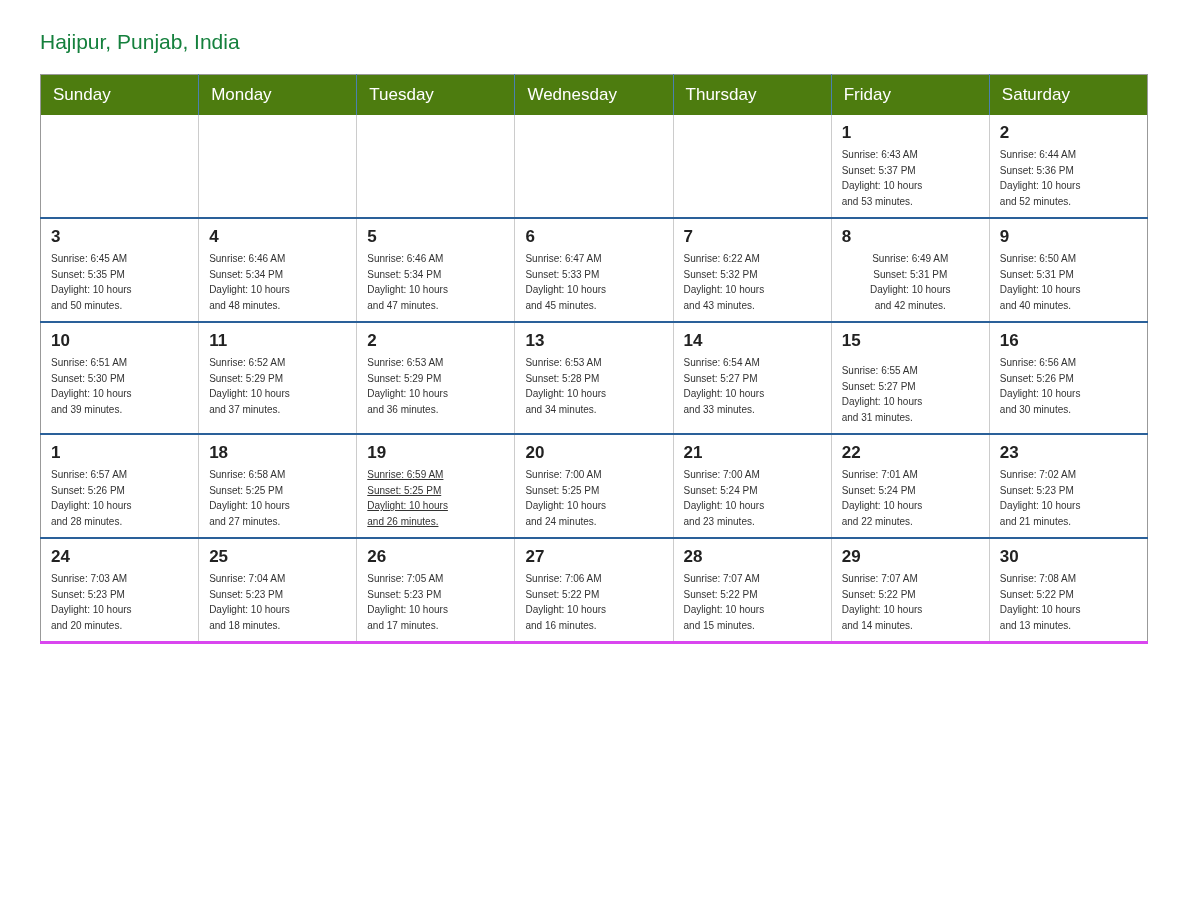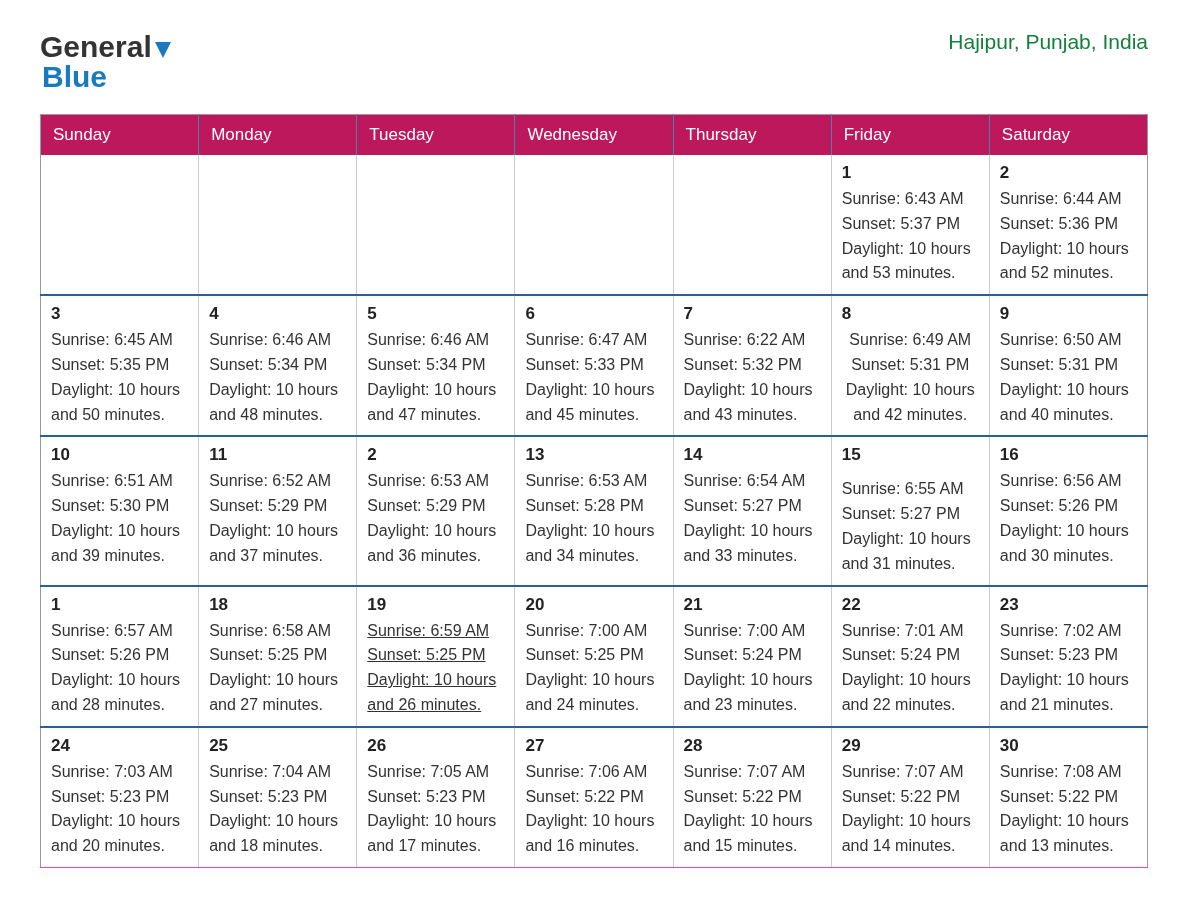--- a/index.html
+++ b/index.html
@@ -34,21 +34,21 @@
     .calendar-subtitle {
       font-size: 21px;
       color: #15803d;
     }
     .calendar-table {
       width: 100%;
       border-collapse: collapse;
       border: 1px solid #999;
     }
     .calendar-table th {
-      background-color: #be185d;
+      background-color: #4d7c0f;
       color: #fff;
       text-align: left;
       padding: 10px 12px;
       font-size: 17px;
       font-weight: normal;
       border-right: 1px solid #4a80b0;
     }
     .calendar-table th:last-child {
       border-right: none;
     }
@@ -60,31 +60,31 @@
       width: calc(100% / 7);
       min-height: 100px;
       font-size: 13px;
       color: #333;
       background: #fff;
     }
     .calendar-table td:last-child {
       border-right: none;
     }
     .calendar-table tr:last-child td {
-      border-bottom: 1px solid #d946ef;
+      border-bottom: 3px solid #d946ef;
     }
     .day-number {
       font-size: 17px;
       font-weight: bold;
       color: #222;
       display: block;
       margin-bottom: 4px;
     }
     .day-info {
-      font-size: 16px;
+      font-size: 10px;
       color: #333;
       line-height: 1.55;
     }
     .empty-cell {
       background: #fff;
     }
     
     .logo-wrapper {
       display: flex;
       align-items: center;
@@ -101,31 +101,20 @@
       color: #1a7abf;
       display: block;
       margin-top: -4px;
       padding-left: 2px;
     }
   </style>
 </head>
 <body>
 
 <div class="header-section">
-  <div class="logo-area">
-    <div class="logo-wrapper">
-      <span class="logo-general">General</span>
-      <span style="display:inline-block;margin-left:3px;margin-top:6px;">
-        <svg width="16" height="20" viewBox="0 0 16 20">
-            <polygon points="0,4 16,4 8,20" fill="#1a7abf"></polygon>
-          </svg>
-      </span>
-    </div>
-    <span class="logo-line2">Blue</span>
-  </div>
   <div class="title-area">
     <div class="calendar-subtitle">Hajipur, Punjab, India</div>
   </div>
 </div>
 
 <table class="calendar-table">
   <thead>
     <tr>
     <th>Sunday</th>
         <th>Monday</th>

